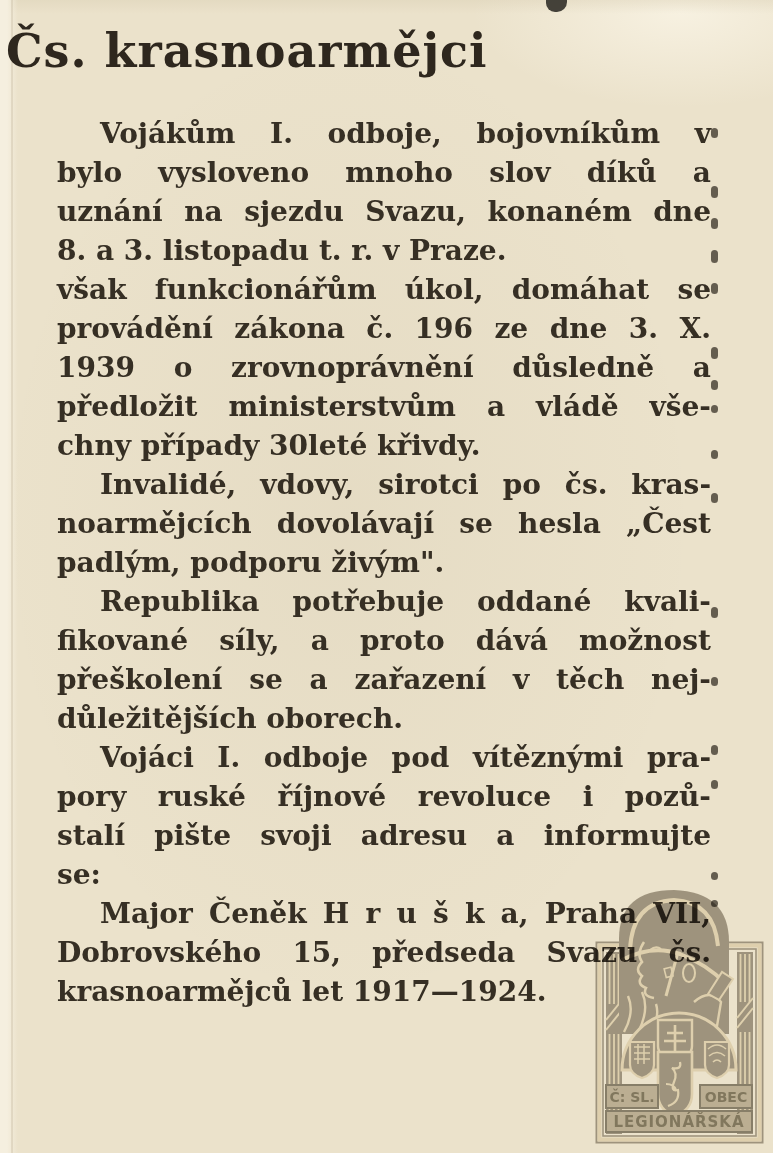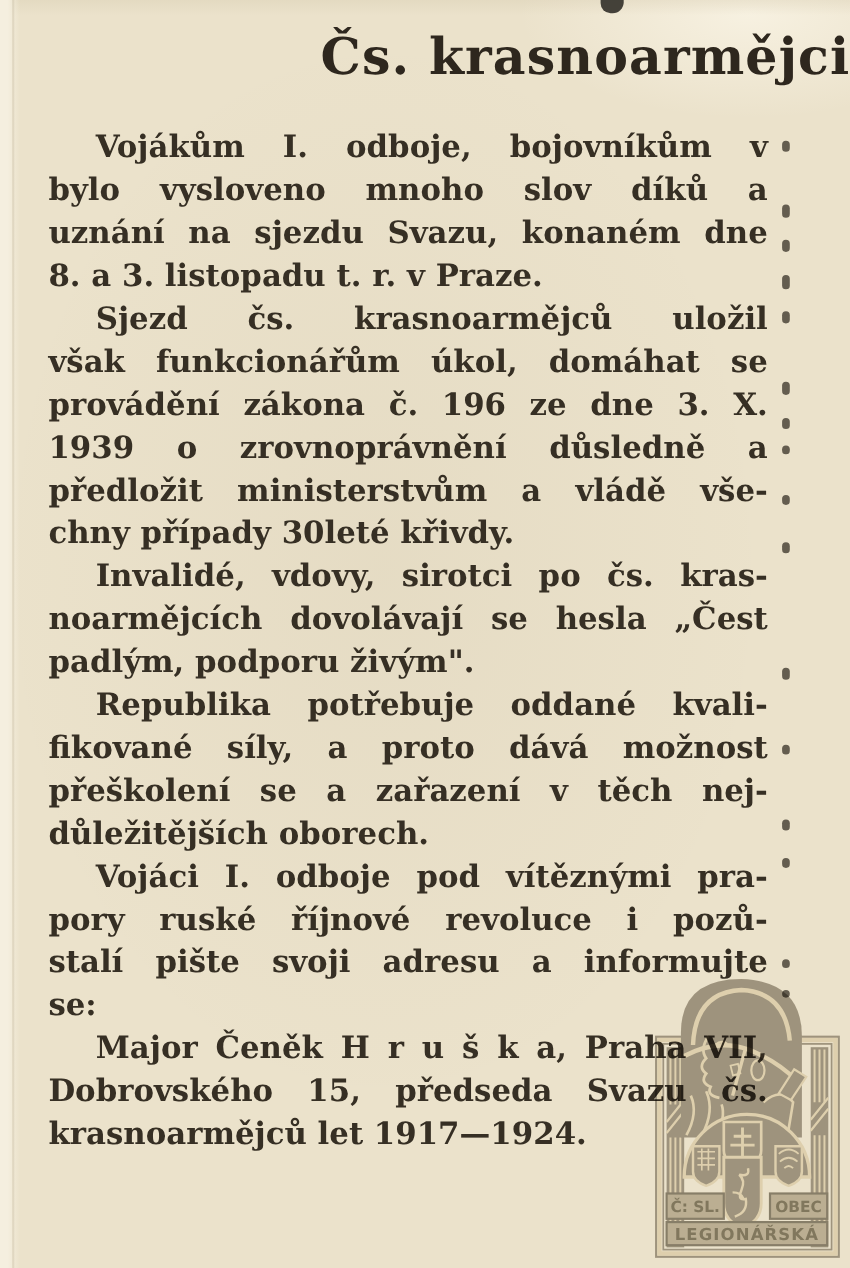--- a/index.html
+++ b/index.html
@@ -11,25 +11,25 @@
       linear-gradient(180deg, rgba(214,203,175,.35) 0px, rgba(214,203,175,0) 14px),
       radial-gradient(ellipse 260px 120px at 88% 1%, #f7f1e1 0%, rgba(247,241,225,0) 80%),
       radial-gradient(ellipse 500px 700px at 45% 45%, rgba(120,100,60,.05), rgba(120,100,60,0) 70%),
       #ebe2cb;
   }
   .crease {
     position:absolute; left:11px; top:0; width:2px; height:100%;
     background:rgba(140,125,95,.16);
   }
   .title {
-    position:absolute; top:24px; left:6px; right:0; text-align:right;
+    position:absolute; top:24px; left:6px; right:0; text-align:left;
     font-size:46px; font-weight:700; color:#2e271e; letter-spacing:1px;
   }
   .body-text {
-    position:absolute; left:44px; top:114px; width:654px;
+    position:absolute; left:57px; top:114px; width:654px;
     font-size:28px; font-weight:700; color:#362f24;
   }
   .ln {
     height:39px; line-height:39px;
     text-align:justify; text-align-last:justify;
     -moz-text-align-last:justify;
   }
   .ln.first { text-indent:43px; }
   .ln.last  { text-align-last:left; -moz-text-align-last:left; }
   .top-blob {
@@ -77,21 +77,20 @@
   <div class="title">Čs. krasnoarmějci</div>
 
   <div class="body-text">
     <div>
       <div class="ln first">Vojákům I. odboje, bojovníkům v</div>
       <div class="ln">bylo vysloveno mnoho slov díků a</div>
       <div class="ln">uznání na sjezdu Svazu, konaném dne</div>
       <div class="ln last">8. a 3. listopadu t. r. v Praze.</div>
     </div>
     <div>
-      <div class="ln first">Sjezd čs. krasnoarmějců uložil</div>
       <div class="ln">však funkcionářům úkol, domáhat se</div>
       <div class="ln">provádění zákona č. 196 ze dne 3. X.</div>
       <div class="ln">1939 o zrovnoprávnění důsledně a</div>
       <div class="ln">předložit ministerstvům a vládě vše-</div>
       <div class="ln last">chny případy 30leté křivdy.</div>
     </div>
     <div>
       <div class="ln first">Invalidé, vdovy, sirotci po čs. kras-</div>
       <div class="ln">noarmějcích dovolávají se hesla „Čest</div>
       <div class="ln last">padlým, podporu živým".</div>

